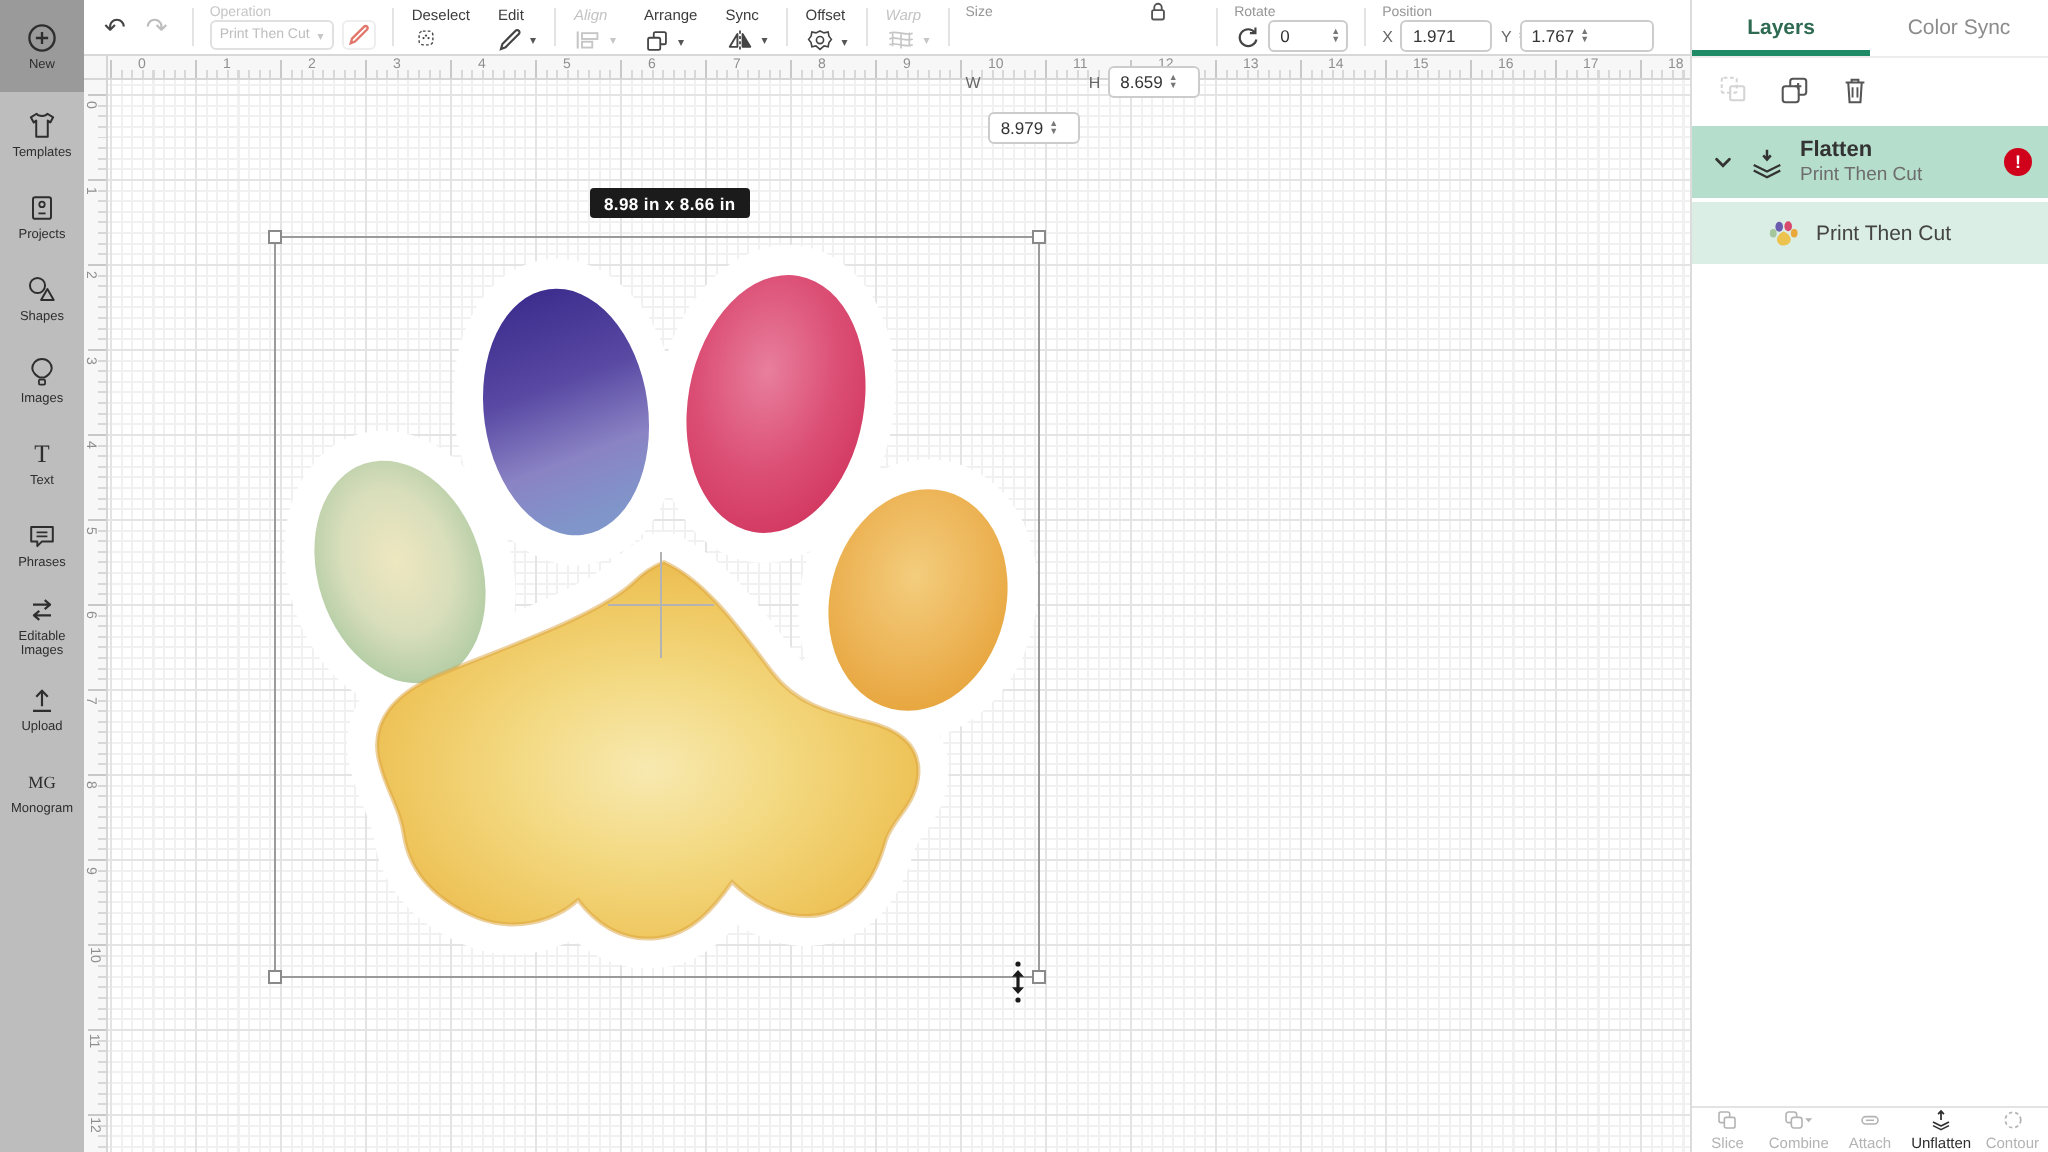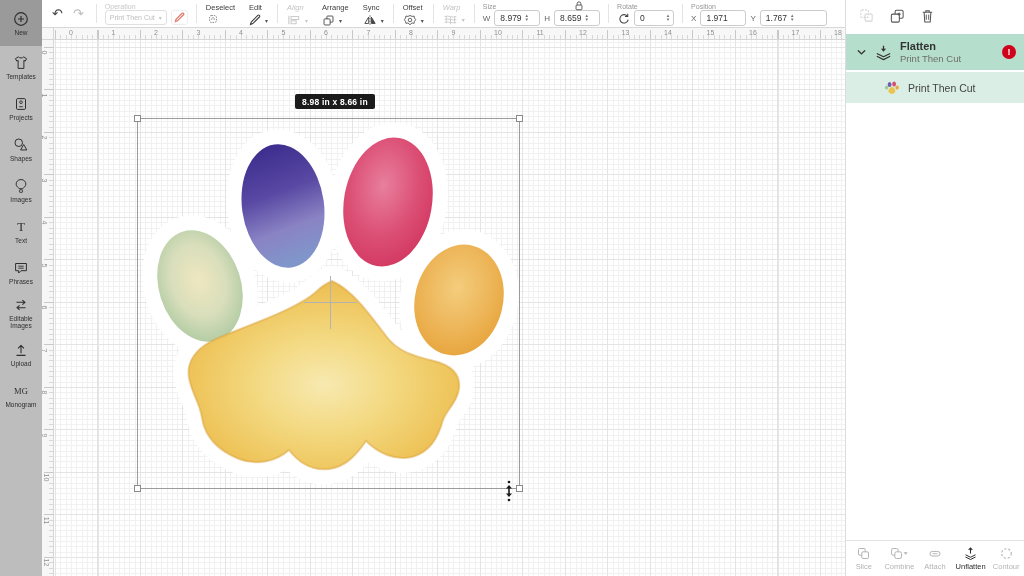--- a/index.html
+++ b/index.html
@@ -92,21 +92,21 @@
   .layer-sub { font-size:9.5px; color:#6d6d6d; }
   .badge { width:14px; height:14px; border-radius:50%; background:#d0021b; color:#fff; font-size:9px;
            font-weight:bold; display:flex; align-items:center; justify-content:center; }
   .sublayer-row { margin-top:2px; background:#daeee5; height:31px; display:flex; align-items:center;
                   padding-left:38px; gap:8px; cursor:pointer; }
   .sublayer-label { font-size:10.5px; color:#444; }
   .blank-row { position:absolute; bottom:31px; left:0; width:100%; height:31px; border-top:1px solid #ededed;
                display:flex; align-items:center; background:#fff; }
   .blank-swatch { width:48px; height:22px; background:#fff; border:1px solid #c4c4c4; margin-left:9px; cursor:pointer; }
   .blank-label { font-size:8.5px; color:#555; margin-left:15px; }
-  .bottom-tools { position:absolute; bottom:0; left:0; width:100%; height:36px; border-top:1px solid #e3e3e3;
+  .bottom-tools { position:absolute; bottom:0; left:0; width:100%; height:23px; border-top:1px solid #e3e3e3;
                   display:flex; background:#fff; }
   .btool { flex:1; display:flex; flex-direction:column; align-items:center; justify-content:center;
            gap:1px; font-size:7.5px; color:#b3b3b3; cursor:pointer; }
   .btool.active { color:#2e2e2e; }
 </style>
 </head>
 <body>
 
 <div class="sidebar">
   <div class="sb-item active">
@@ -278,21 +278,21 @@
   <div class="tdiv"></div>
 
   <div class="tg">
     <span class="tg-label">Size</span>
     <svg width="12" height="11" viewBox="0 0 14 13" style="position:absolute; left:96px; top:0;">
         <rect x="3.5" y="6" width="7" height="5.5" rx="1" fill="none" stroke="#555" stroke-width="1.1"></rect>
         <path d="M4.8 6 V4.4 a2.2 2.2 0 0 1 4.4 0 V6" fill="none" stroke="#555" stroke-width="1.1"></path>
       </svg>
     <div class="tg-row">
       <span class="axis">W</span>
-      <div class="numbox" style="width:46px;">
+      <div class="numbox" style="width:46px;margin-top:46px;">
         <span>8.979</span>
         <span class="stp">
             <span>▲</span>
             <span>▼</span>
           </span>
       </div>
       <span class="axis">H</span>
       <div class="numbox" style="width:46px;">
         <span>8.659</span>
         <span class="stp">
@@ -450,20 +450,24 @@
   <svg class="resize-cur" width="12" height="22" viewBox="0 0 12 22">
     <circle cx="6" cy="2" r="1.3" fill="#1a1a1a"></circle>
     <path d="M6 5 L9 8.4 H3 Z" fill="#1a1a1a"></path>
     <path d="M6 6.5 v9" stroke="#1a1a1a" stroke-width="1.6"></path>
     <path d="M6 17 L3 13.6 H9 Z" fill="#1a1a1a"></path>
     <circle cx="6" cy="20" r="1.3" fill="#1a1a1a"></circle>
   </svg>
 </div>
 
 <div class="rpanel">
+  <div class="tabs">
+    <div class="tab active">Layers</div>
+    <div class="tab">Color Sync</div>
+  </div>
 
   <div class="lp-actions">
     <svg width="15" height="15" viewBox="0 0 16 16">
         <rect x="2" y="2" width="8" height="8" rx="1" fill="none" stroke="#d4d4d4" stroke-width="1.1" stroke-dasharray="2 1.4"></rect>
         <rect x="6.5" y="6.5" width="7.5" height="7.5" rx="1" fill="none" stroke="#d4d4d4" stroke-width="1.1"></rect>
       </svg>
     <svg width="16" height="16" viewBox="0 0 17 17">
         <rect x="6.5" y="2.5" width="8.5" height="8.5" rx="1.4" fill="#fff" stroke="#555" stroke-width="1.1"></rect>
         <rect x="2.5" y="6.5" width="8.5" height="8.5" rx="1.4" fill="#fff" stroke="#555" stroke-width="1.1"></rect>
         <path d="M10.7 4.8 v3.4 M9 6.5 h3.4" stroke="#555" stroke-width="1.1"></path>

